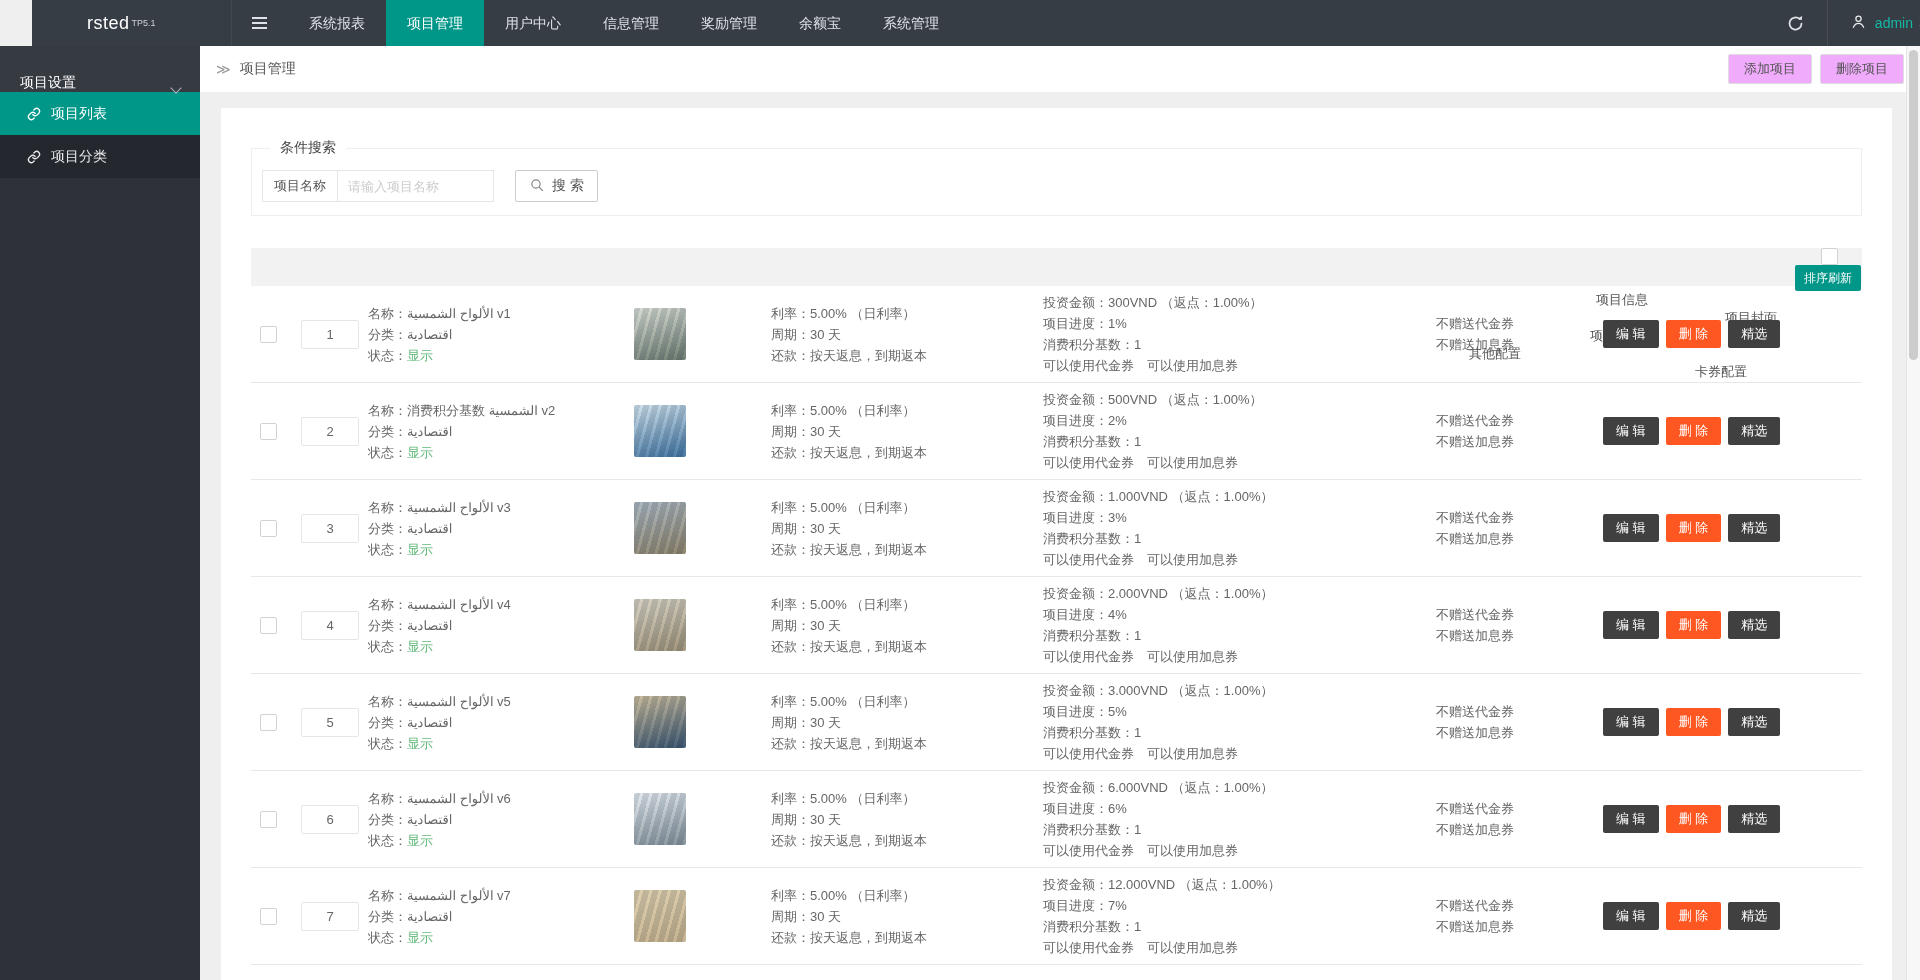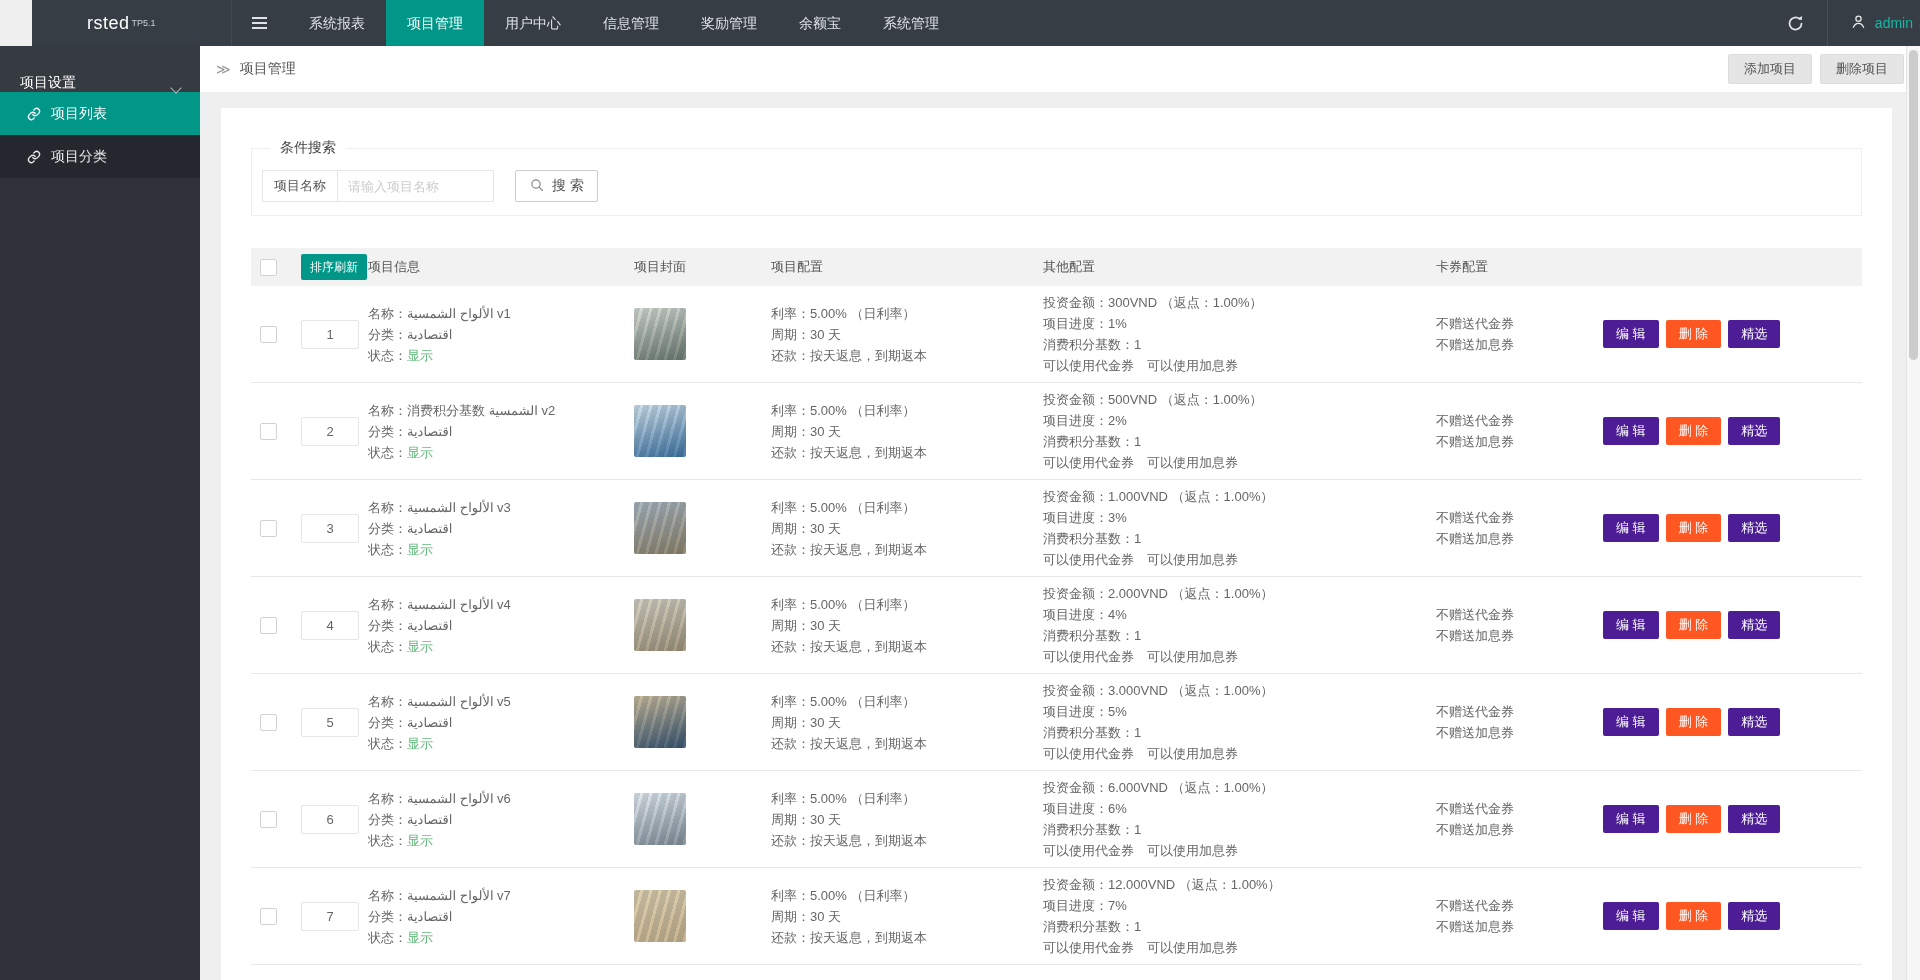--- a/index.html
+++ b/index.html
@@ -36,38 +36,38 @@
   .side-item { height:43px; display:flex; align-items:center; gap:10px; padding-left:27px;
     background:#24272d; color:#e8eaec; font-size:14px; cursor:pointer; }
   .side-item.active { background:#009688; color:#fff; }
   .link-icon svg { display:block; }
   
   .crumb-bar { position:absolute; left:200px; top:46px; right:0; height:46px; background:#fff;
     display:flex; align-items:center; padding:0 16px; }
   .crumb-icon { color:#9a9a9a; font-size:14px; }
   .crumb-title { color:#555; font-size:14px; margin-left:9px; }
   .bar-actions { margin-left:auto; display:flex; gap:8px; }
-  .btn-plain { height:30px; padding:0 15px; background:#e5e5e5; border:1px solid #ddd; border-radius:2px;
+  .btn-plain { height:30px; padding:0 15px; background:#f0abfc; border:1px solid #ddd; border-radius:2px;
     color:#555; font-size:13px; cursor:pointer; font-family:inherit; }
   
   .card { position:absolute; left:215px; top:108px; width:1671px; bottom:0; background:#fff;margin-left:6px; }
   .fieldset { position:absolute; left:30px; right:30px; top:40px; height:68px; border:1px solid #eee; }
   .legend { position:absolute; top:-10px; left:18px; background:#fff; padding:0 10px; color:#444; font-size:14px; }
   .search-row { position:absolute; left:10px; top:21px; display:flex; align-items:center; }
   .ig-label { height:32px; line-height:30px; padding:0 11px; border:1px solid #e6e6e6; background:#fff;
     color:#555; font-size:13px; }
   .ig-input { height:32px; width:156px; border:1px solid #e6e6e6; border-left:none; padding:0 10px;
     font-size:13px; color:#666; outline:none; font-family:inherit; }
   .ig-input::placeholder { color:#ccc; }
   .btn-search { margin-left:21px; height:32px; padding:0 13px; background:#fff; border:1px solid #ccc;
     border-radius:2px; color:#555; font-size:14px; display:flex; align-items:center; gap:7px; cursor:pointer;
     font-family:inherit; }
   
   .table { position:absolute; left:30px; right:30px; top:140px; }
-  .thead { display:flex; align-items:center; height:38px; background:#f2f2f2; font-size:13px; color:#555; }
+  .thead { display:flex; align-items:flex-end; height:38px; background:#f2f2f2; font-size:13px; color:#555;flex-direction:column; }
   .trow { display:flex; align-items:center; height:97px; border-bottom:1px solid #e8e8e8; font-size:13px; color:#666; }
   .col { flex:none; }
   .col-check { width:50px; padding-left:9px; }
   .col-sort { width:67px; }
   .col-info { width:266px; }
   .col-cover { width:137px; }
   .col-config { width:272px; }
   .col-other { width:393px; }
   .col-coupon { width:167px; }
   .col-actions { flex:1; display:flex; align-items:center; gap:7px; }
@@ -79,21 +79,21 @@
     color:#666; font-size:13px; outline:none; background:#fff; font-family:inherit; }
   .line, .lines div { line-height:21px; white-space:nowrap; }
   .lbl { color:#666; }
   .status { color:#5FB878; cursor:pointer; }
   .thumb { width:52px; height:52px; border-radius:2px; position:relative; overflow:hidden; cursor:pointer; }
   .thumb::after { content:""; position:absolute; inset:0;
     background:repeating-linear-gradient(105deg, rgba(25,45,65,.30) 0 6px, rgba(255,255,255,.14) 6px 9px);
     opacity:.45; }
   .btn { height:28px; padding:0 13px; border:none; border-radius:2px; color:#fff; font-size:13px;
     cursor:pointer; font-family:inherit; }
-  .btn-teal { background:#4c1d95;text-align:right; }
+  .btn-teal { background:#404040;text-align:right; }
   .btn-orange { background:#FF5722; }
   
   .scrollbar { position:absolute; right:0; top:46px; width:14px; bottom:0; background:#f7f7f7;
     border-left:1px solid #e4e4e4; z-index:30; }
   .scroll-thumb { position:absolute; left:2px; right:2px; top:4px; height:310px; background:#ccc; border-radius:5px; }
 </style>
 </head>
 <body>
 
 <div class="topbar">

